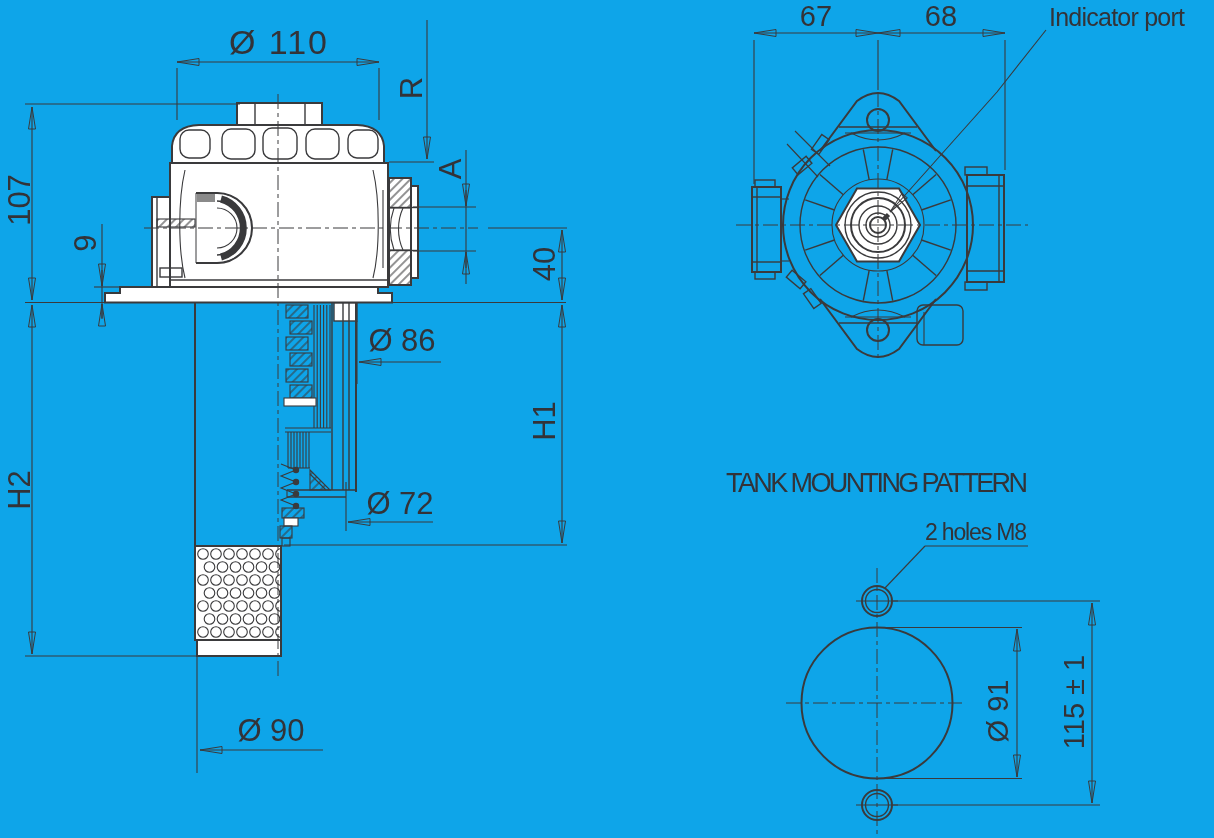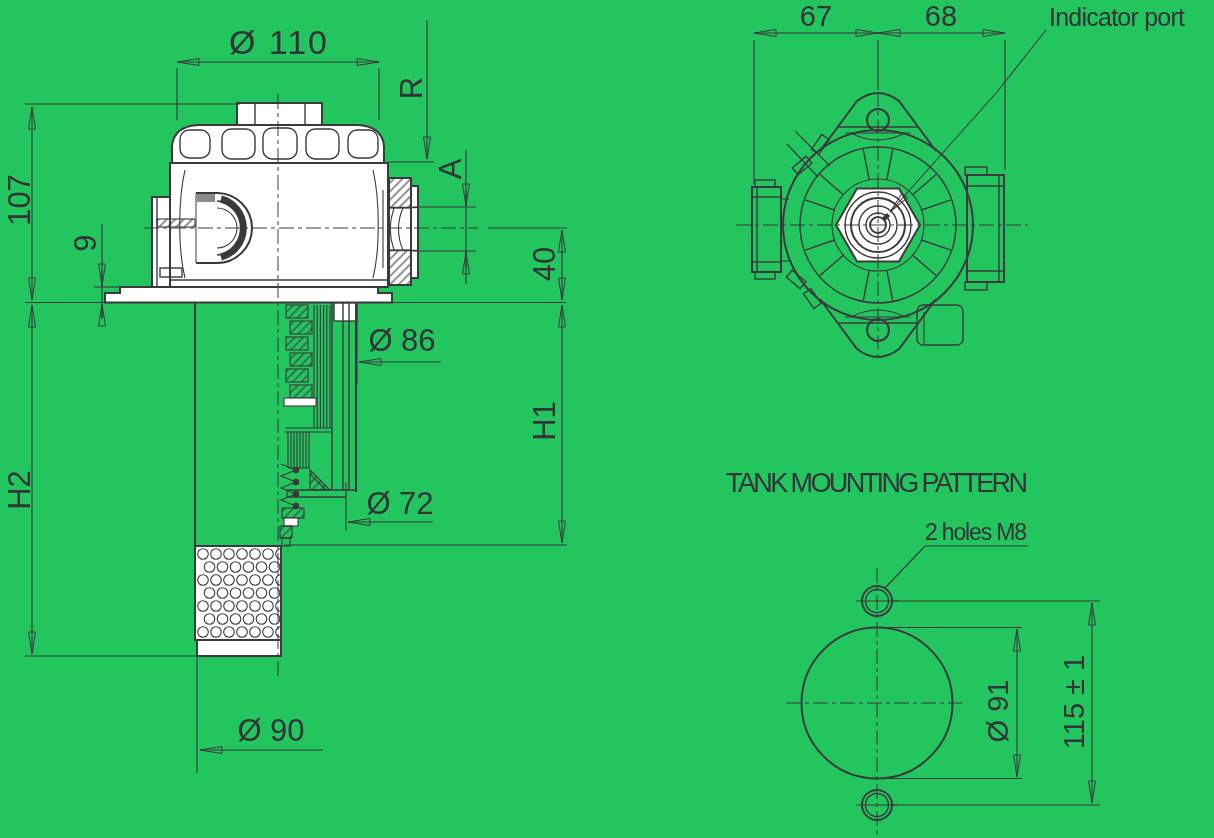--- a/index.html
+++ b/index.html
@@ -1,16 +1,16 @@
 <!DOCTYPE html>
 <html><head>
 <meta charset="utf-8">
 <style>
   html,body{margin:0;padding:0;background:#fff;}
-  .canvas{position:relative;width:1214px;height:838px;background:#22c55e;overflow:hidden;}
+  .canvas{position:relative;width:1214px;height:838px;background:#0ea5e9;overflow:hidden;}
   svg line,svg path,svg rect,svg circle,svg polygon,svg polyline{stroke:#3a3a3c;fill:none;stroke-linecap:butt;}
   .w2{stroke-width:2}
   .w15{stroke-width:1.4}
   .thin{stroke-width:1.1}
   .cl{stroke-width:1;stroke-dasharray:15 4 4 4}
   .fillw{fill:#fff}
   .hatchf{fill:url(#hatch)}
   .shade{fill:#8a8a8a;stroke:none}
   .dot{fill:#3a3a3c;stroke:none}
   text{fill:#333338;stroke:none;font-family:"Liberation Sans",sans-serif;}

